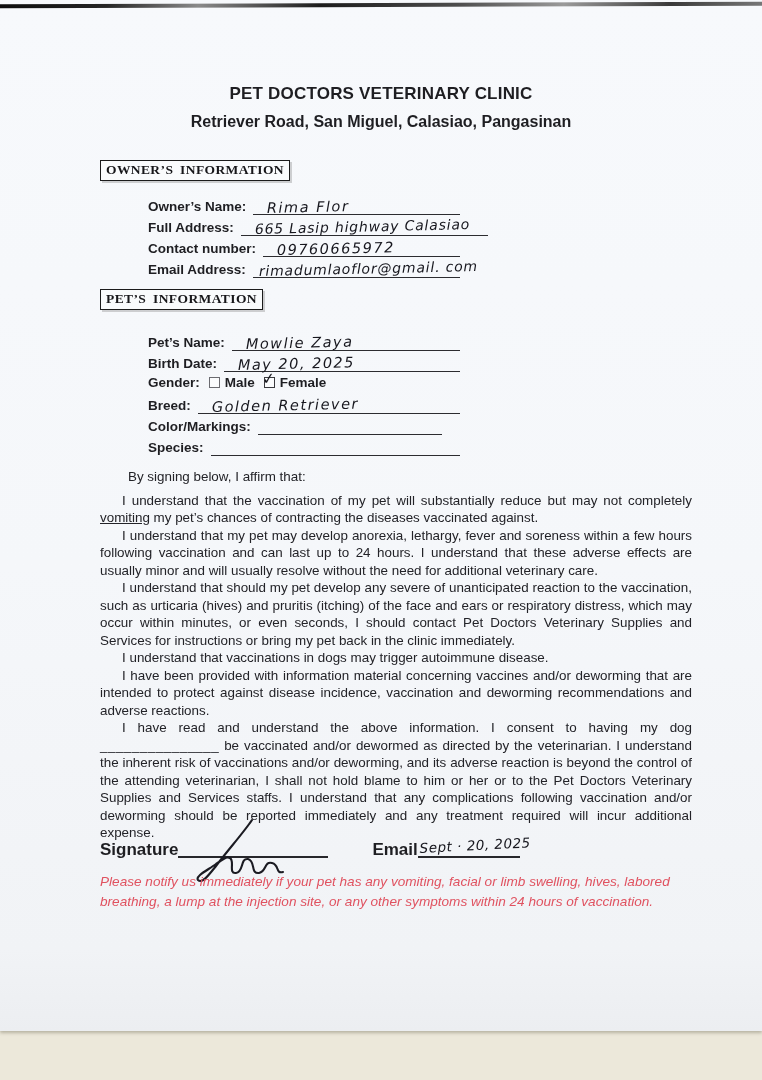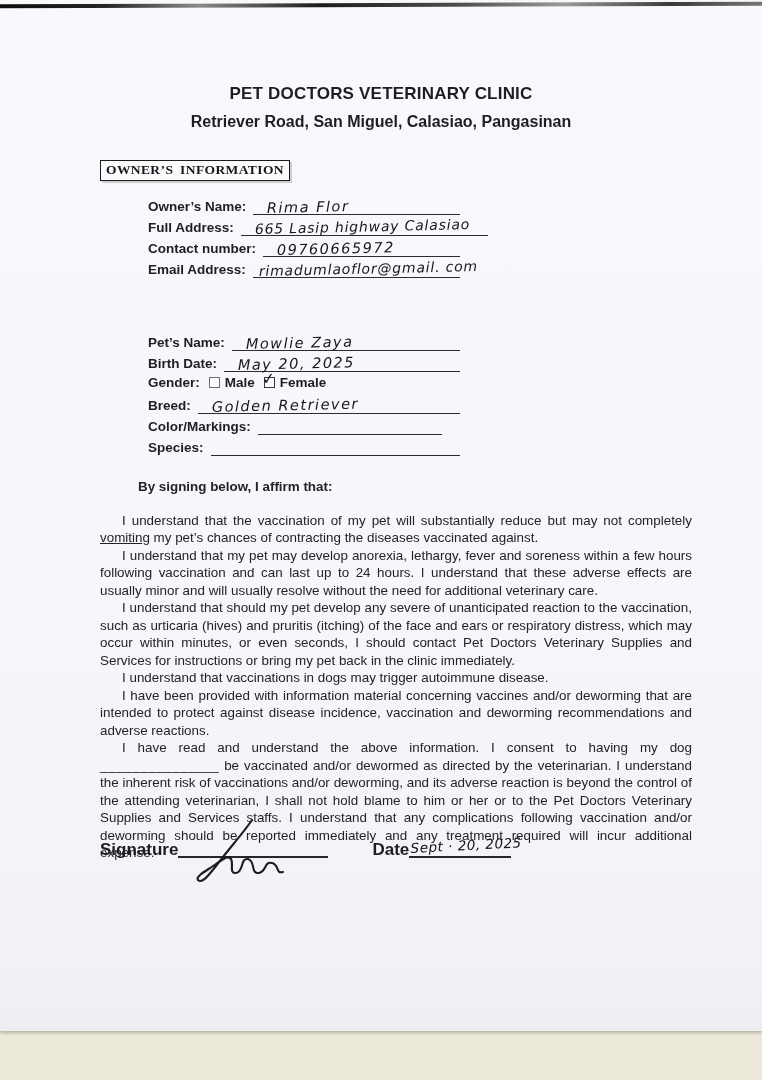--- a/index.html
+++ b/index.html
@@ -63,21 +63,21 @@
   }
   .cb.checked{border-color:#3a3a3e;}
   .check-glyph{
     position:absolute;left:-3px;top:-9px;font-size:16px;color:#1a1a20;
     font-family:"DejaVu Sans", sans-serif;transform:rotate(-6deg);
   }
   .affirm{
     position:absolute;left:100px;top:462px;width:592px;
     font-size:13.4px;line-height:17.5px;color:#232328;
   }
-  .affirm .heading{font-weight:bold;margin:16px;}
+  .affirm .heading{font-weight:normal;margin:6px;}
   .affirm p{margin:0;text-indent:22px;text-align:justify;}
   .u{text-decoration:underline;}
   .blank{letter-spacing:.5px;}
   .sigrow{
     position:absolute;left:100px;top:834px;width:560px;height:24px;
     display:flex;align-items:flex-end;
   }
   .sigrow .lbl{font-size:17px;}
   .sig-line{
     width:150px;border-bottom:2px solid #27272b;position:relative;height:18px;margin-right:44px;
@@ -128,20 +128,21 @@
         </span>
     </div>
     <div class="frow">
       <span class="lbl">Email Address:</span>
       <span class="fline">
           <span class="hw tight" style="left:6px">rimadumlaoflor@gmail. com</span>
         </span>
     </div>
   </div>
 
+  <div class="section-title" id="pet-title">PET’S INFORMATION</div>
 
   <div class="fields" id="pet-fields">
     <div class="frow">
       <span class="lbl">Pet’s Name:</span>
       <span class="fline">
           <span class="hw">Mowlie  Zaya</span>
         </span>
     </div>
     <div class="frow">
       <span class="lbl">Birth Date:</span>
@@ -188,19 +189,20 @@
     <p><span>I have read and understand the above information. I consent to having my dog </span><span class="blank">_______________</span><span> be vaccinated and/or dewormed as directed by the veterinarian. I understand the inherent risk of vaccinations and/or deworming, and its adverse reaction is beyond the control of the attending veterinarian, I shall not hold blame to him or her or to the Pet Doctors Veterinary Supplies and Services staffs. I understand that any complications following vaccination and/or deworming should be reported immediately and any treatment required will incur additional expense.</span></p>
   </div>
 
   <div class="sigrow">
     <span class="lbl">Signature</span>
     <span class="sig-line">
       <svg class="sig-svg" width="150" height="64" viewBox="0 0 150 64">
         <path d="M78 2 C70 14 54 32 42 48 C34 58 28 66 24 62 C21 58 34 52 42 46 C50 41 52 38 56 40 C61 43 54 56 62 55 C70 54 66 40 74 41 C82 43 76 56 85 55 C93 53 90 43 98 45 C106 47 101 56 109 54" fill="none" stroke="#1b1b22" stroke-width="2.1" stroke-linecap="round"></path>
       </svg>
     </span>
-    <span class="lbl">Date</span>
+    <span class="lbl">Email</span>
     <span class="date-line">
         <span class="date-hw">Sept · 20, 2025</span>
       </span>
   </div>
 
+  <div class="note">Please notify us immediately if your pet has any vomiting, facial or limb swelling, hives, labored breathing, a lump at the injection site, or any other symptoms within 24 hours of vaccination.</div>
 </div>
 
 </body></html>

